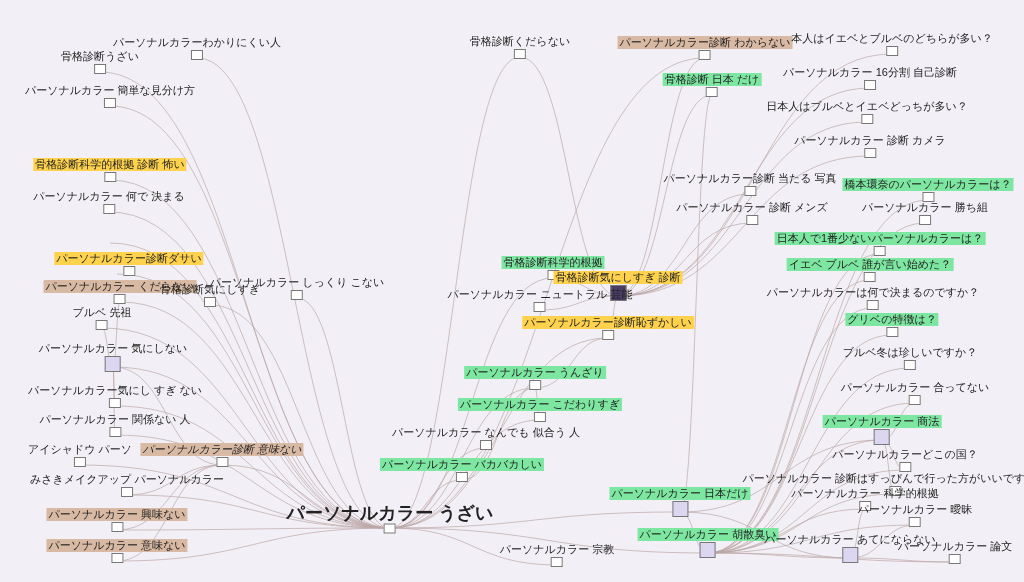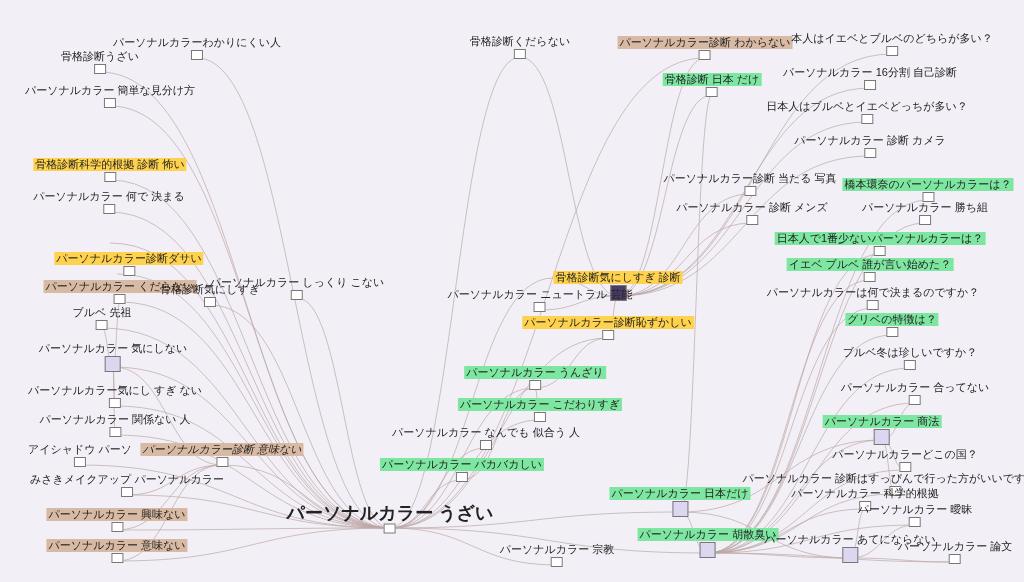--- a/index.html
+++ b/index.html
@@ -164,20 +164,24 @@
       <span class="tick"></span>
     </div>
     <div class="node hl-green" style="left: 880px; top: 244px;">
       <span class="lab">日本人で1番少ないパーソナルカラーは？</span>
       <span class="tick"></span>
     </div>
     <div class="node hl-orange" style="left: 117px; top: 264px; margin-left: 12px;">
       <span class="lab">パーソナルカラー診断ダサい</span>
       <span class="tick"></span>
     </div>
+    <div class="node hl-green" style="left: 553px; top: 268px;">
+      <span class="lab">骨格診断科学的根拠</span>
+      <span class="tick"></span>
+    </div>
     <div class="node hl-green" style="left: 870px; top: 270px;">
       <span class="lab">イエベ ブルベ 誰が言い始めた？</span>
       <span class="tick"></span>
     </div>
     <div class="node hl-tan" style="left: 120px; top: 292px;">
       <span class="lab">パーソナルカラー くだらない</span>
       <span class="tick"></span>
     </div>
     <div class="node" style="left: 210px; top: 295px;">
       <span class="lab">骨格診断気にしすぎ</span>

